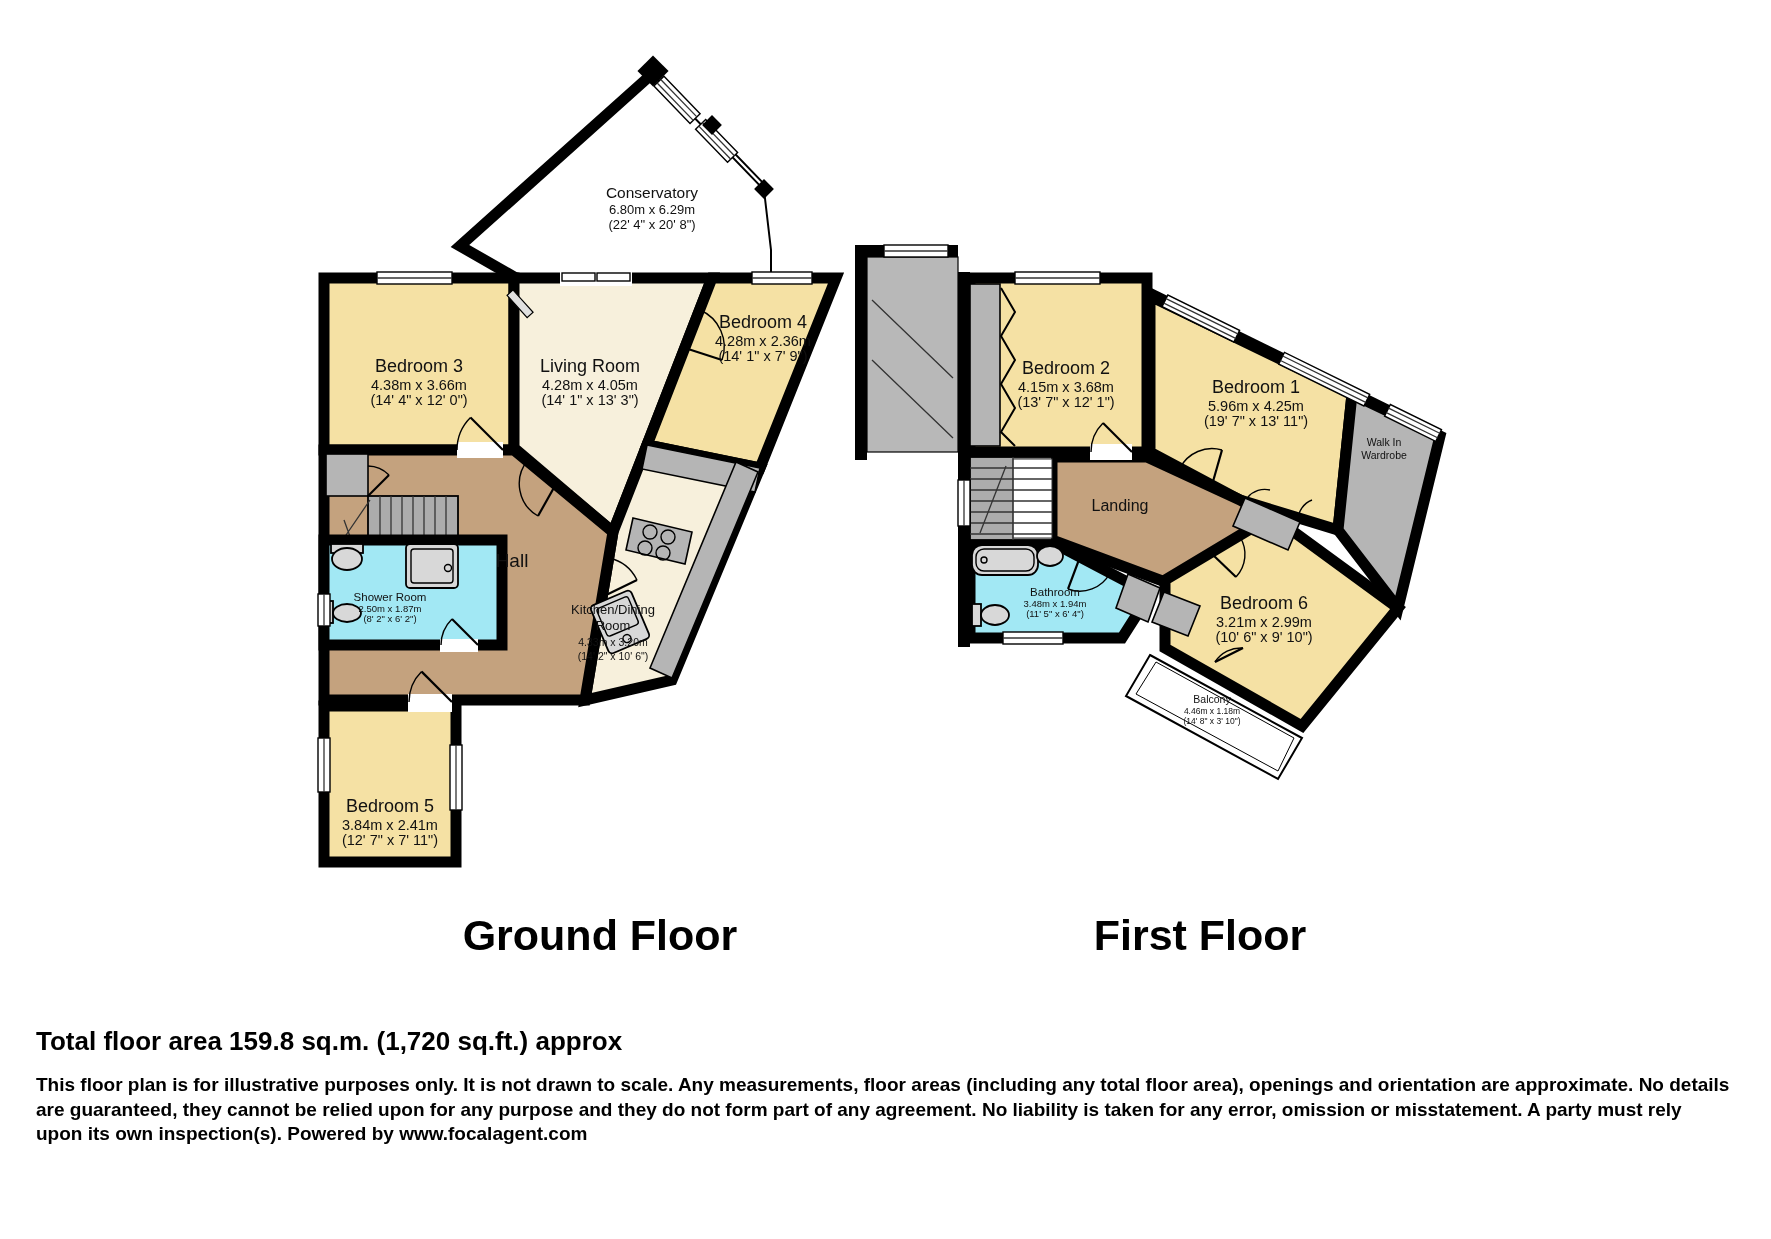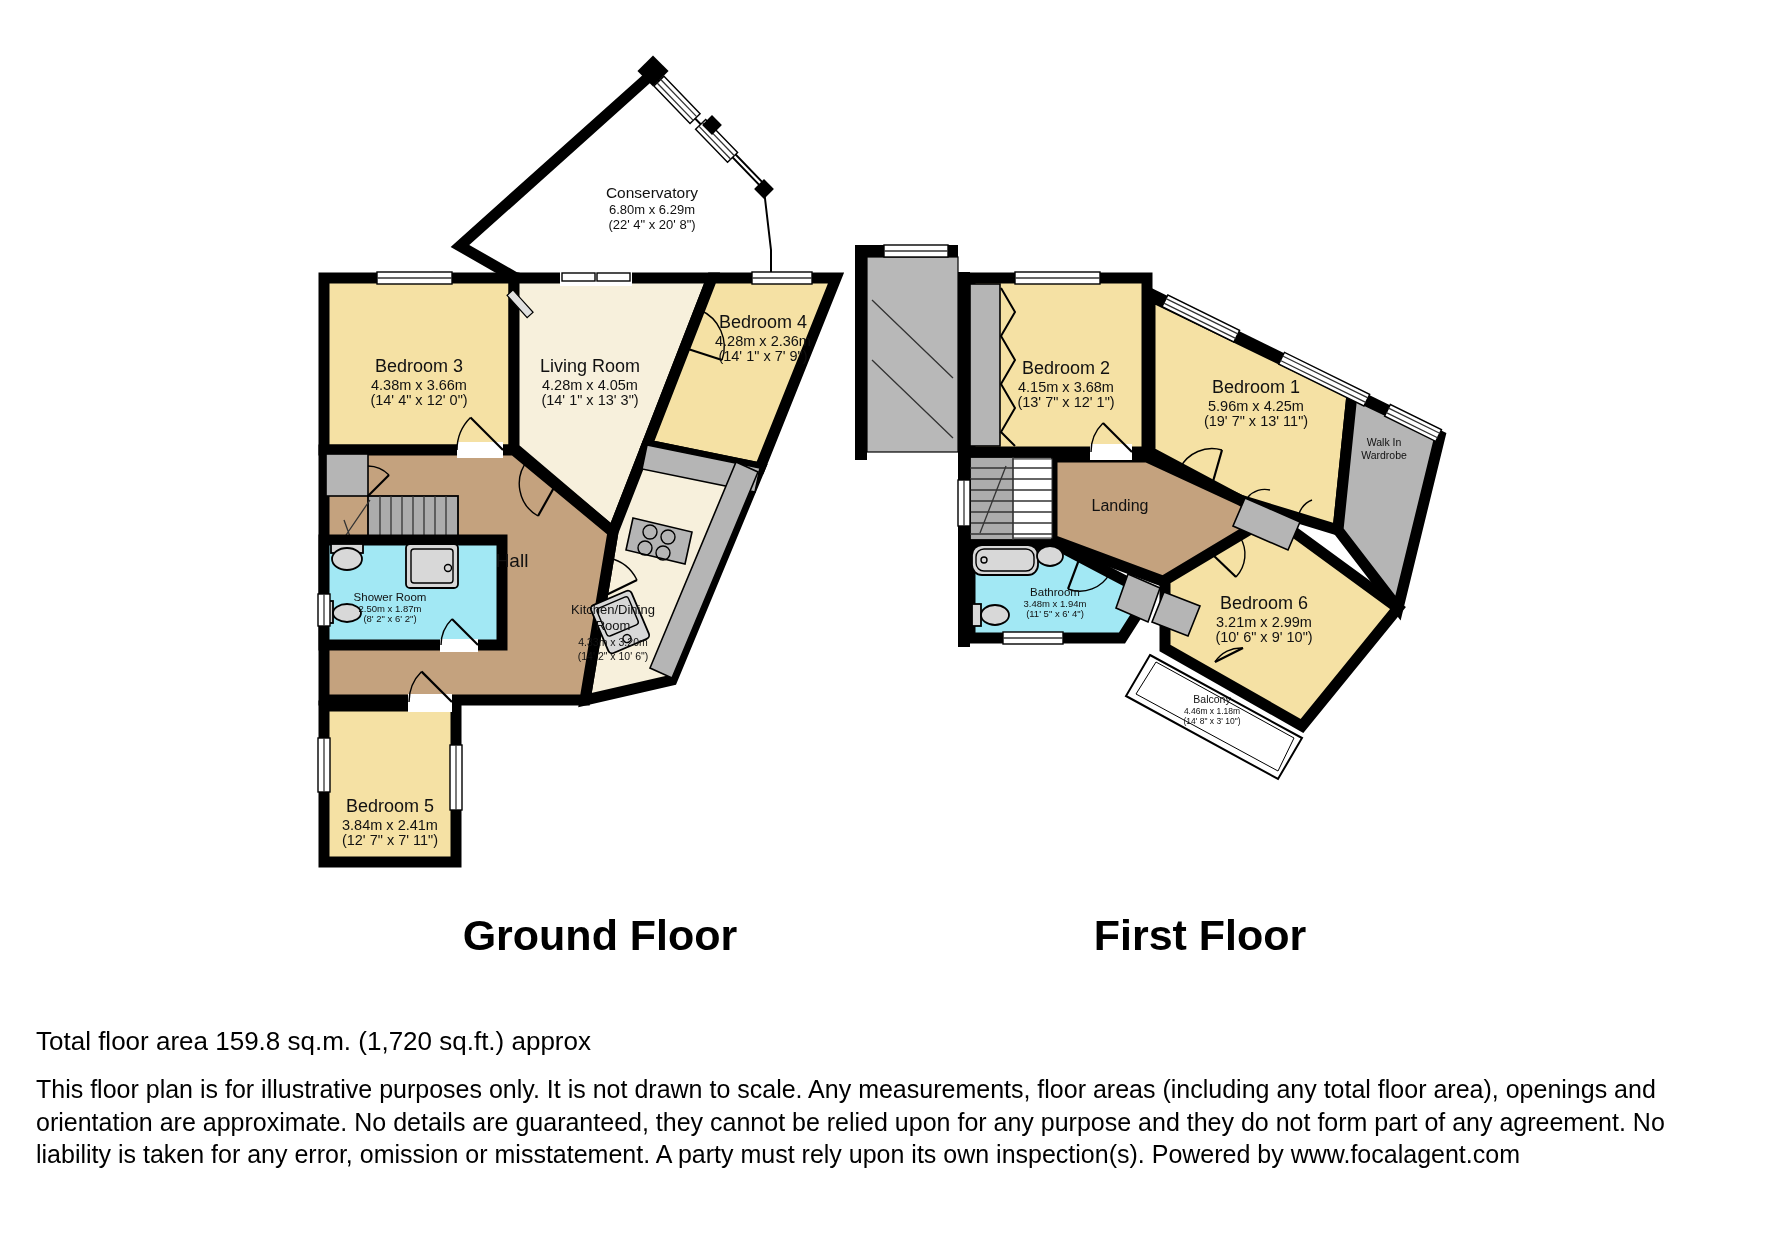--- a/index.html
+++ b/index.html
@@ -34,24 +34,24 @@
   .rn-k{font-size:13px;}
   .rd-k{font-size:10.5px;}
   .rn-s{font-size:11.5px;}
   .rd-s{font-size:9.5px;}
   .rn-xs{font-size:10.5px;}
   .rd-xs{font-size:8.5px;}
   .hall-t{font-size:19px;}
   .landing-t{font-size:16px;}
   .title{font-size:43px;font-weight:bold;fill:#000;}
   
-  .footer{position:absolute;left:36px;top:1026px;width:1695px;color:#000;}
+  .footer{position:absolute;left:36px;top:1026px;width:1695px;color:#000;font-weight:bold;}
   .footer p{margin:0;}
   .total{font-size:26px;margin-bottom:16px !important;}
-  .disclaimer{font-size:25px;line-height:1.3;}
+  .disclaimer{font-size:19px;line-height:1.3;}
 </style>
 </head>
 <body>
 
 <svg class="plan-svg" width="1771" height="1239" viewBox="0 0 1771 1239">
 
   <g>
 
     <polygon points="652,74 764,190 771,278 516,278 460,246" fill="#ffffff" stroke="none"></polygon>
     <path class="wall" d="M652,74 L460,246 L516,278"></path>

